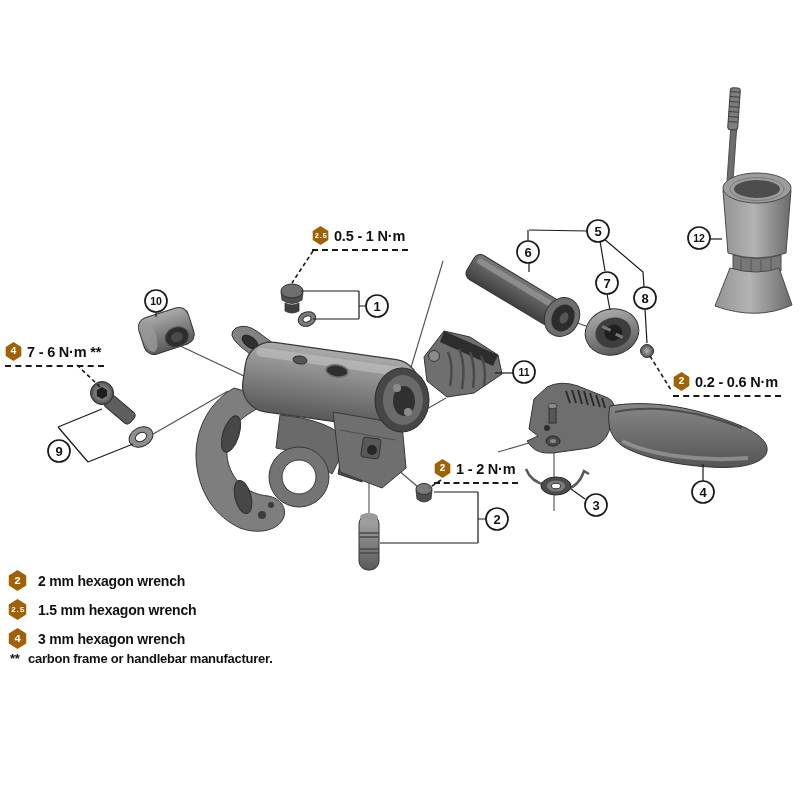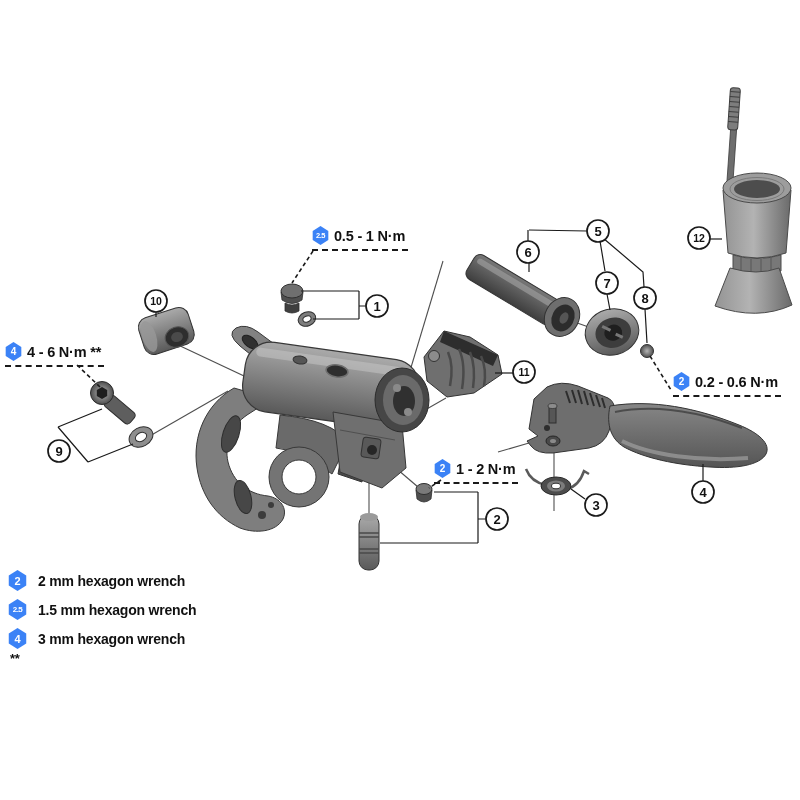--- a/index.html
+++ b/index.html
@@ -3,22 +3,22 @@
 <meta charset="utf-8">
 <style>
   html,body{margin:0;padding:0;background:#fff;}
   #stage{position:relative;width:800px;height:800px;background:#fff;overflow:hidden;
          font-family:"Liberation Sans",sans-serif;color:#111;}
   #art{position:absolute;left:0;top:0;}
   .torque{position:absolute;display:flex;align-items:center;gap:5px;font-weight:bold;
           font-size:14.5px;letter-spacing:-0.2px;white-space:nowrap;color:#111;
           border-bottom:2px dashed #1a1a1a;padding:0 3px 4px 0;}
   .hex{display:inline-flex;align-items:center;justify-content:center;flex:none;
-       width:17px;height:19px;background:#3b82f6;color:#fff;font-weight:bold;font-size:10px;
-       clip-path:polygon(50% 0%,96% 26%,96% 74%,50% 100%,4% 74%,4% 26%);}
+       width:17px;height:19px;background:#a16207;color:#fff;font-weight:bold;font-size:10px;
+       clip-path:polygon(50% 0%,96% 26%,96% 74%,50% 100%,4% 74%,4% 26%);font-family:Liberation Mono, monospace;}
   .hex.hex-long{font-size:7.5px;letter-spacing:-0.5px;}
   #legend{position:absolute;left:8px;top:570px;display:flex;flex-direction:column;gap:8px;}
   .legend-row{display:flex;align-items:center;gap:11px;font-weight:bold;font-size:14px;
               letter-spacing:-0.2px;white-space:nowrap;}
   .legend-row .hex{width:19px;height:21px;font-size:11px;}
   .legend-row .hex.hex-long{font-size:8px;}
   #footnote{position:absolute;left:10px;top:649px;display:flex;gap:4px;width:780px;
             font-weight:bold;font-size:13px;letter-spacing:-0.25px;line-height:19px;}
   .fn-marker{flex:none;width:14px;}
   .fn-text div{white-space:nowrap;}
@@ -269,21 +269,21 @@
         </g>
   </g>
 </svg>
 
 <div class="torque" style="left:312px;top:226px;">
   <span class="hex hex-long">2.5</span>
   <span>0.5 - 1 N·m</span>
 </div>
 <div class="torque" style="left:5px;top:342px;">
   <span class="hex">4</span>
-  <span>4 - 6 N·m **</span>
+  <span>7 - 6 N·m **</span>
 </div>
 <div class="torque" style="left:673px;top:372px;">
   <span class="hex">2</span>
   <span>0.2 - 0.6 N·m</span>
 </div>
 <div class="torque" style="left:434px;top:459px;">
   <span class="hex">2</span>
   <span>1 - 2 N·m</span>
 </div>
 
@@ -298,16 +298,17 @@
   </div>
   <div class="legend-row">
     <span class="hex">4</span>
     <span>3 mm hexagon wrench</span>
   </div>
 </div>
 
 <div id="footnote">
   <span class="fn-marker">**</span>
   <div class="fn-text">
+    <div>carbon frame or handlebar manufacturer.</div>
   </div>
 </div>
 
 </div>
 
 </body></html>

